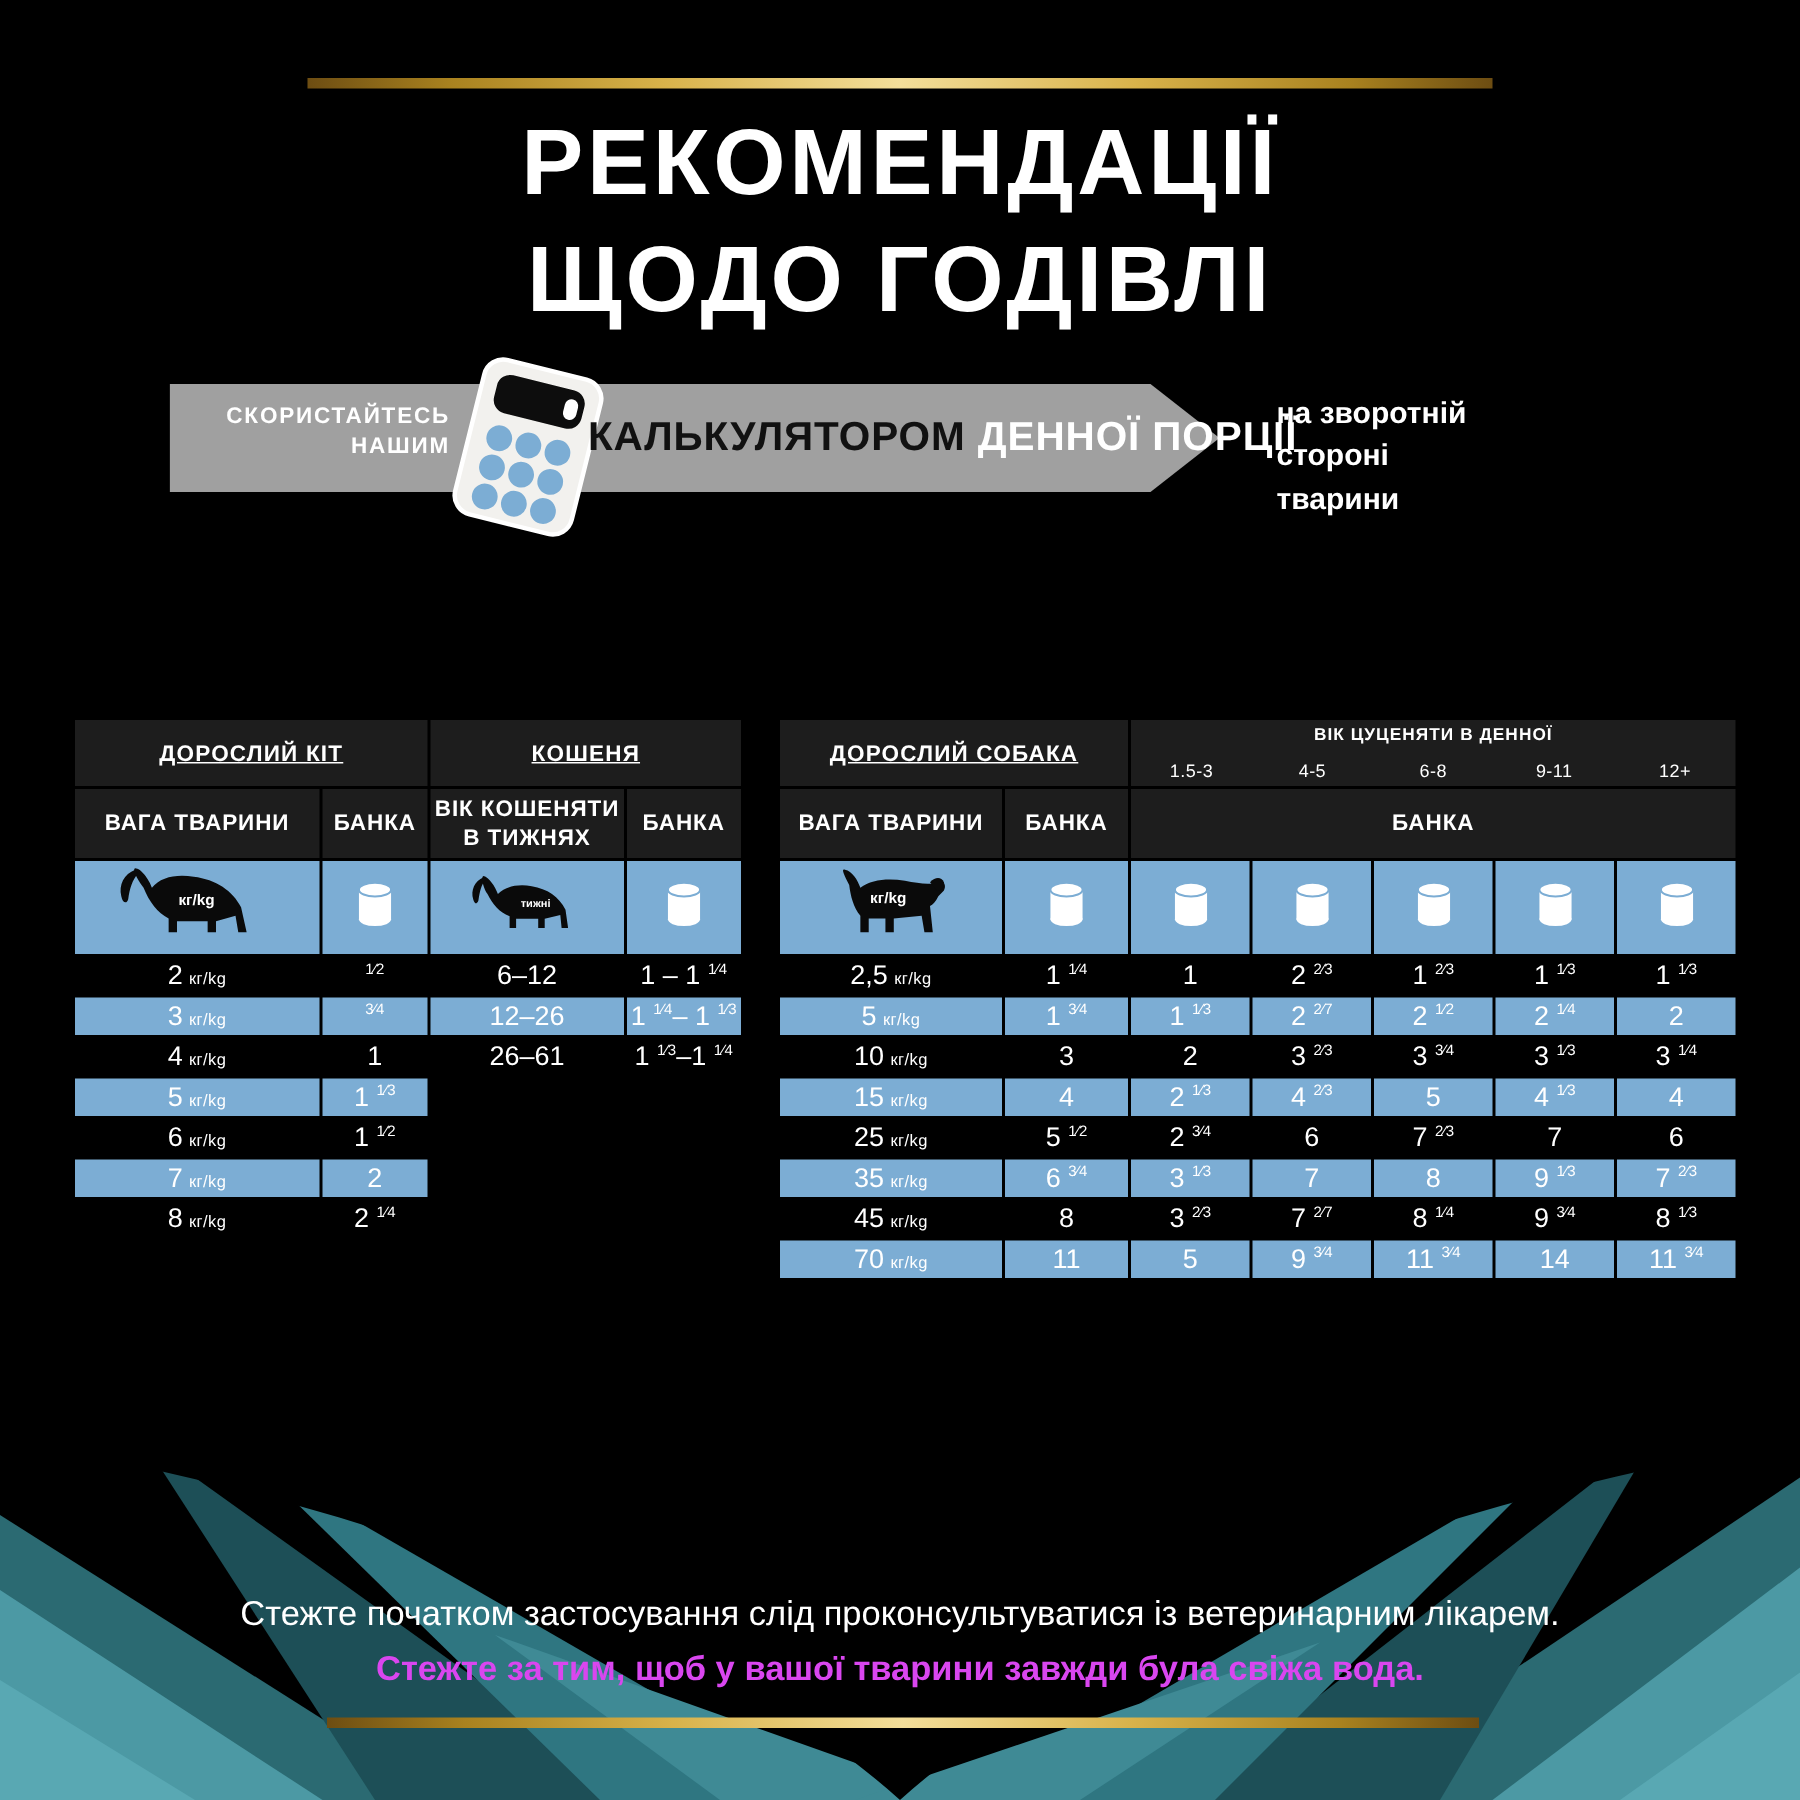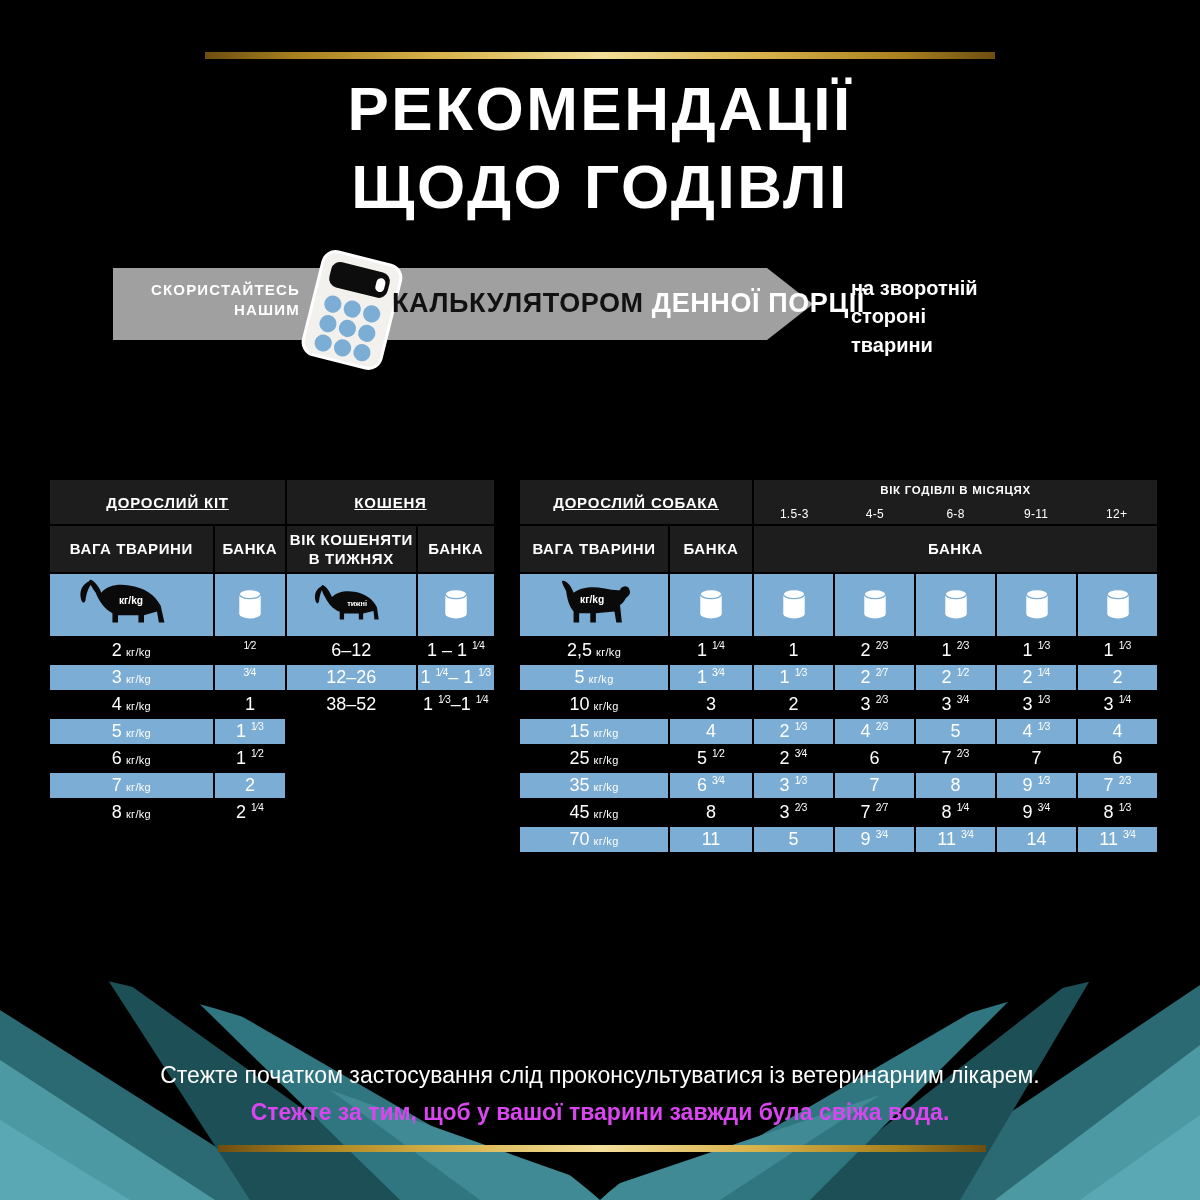--- a/index.html
+++ b/index.html
@@ -27,21 +27,21 @@
   
   .title{
     position:absolute;left:0;top:78px;width:1200px;
     text-align:center;color:#fff;
     font-size:62px;line-height:1.0;font-weight:bold;
     letter-spacing:2.5px;z-index:5;
   }
   .title .l2{display:block;margin-top:16px;}
 
   
-  .banner{position:absolute;left:0;top:260px;width:988px;height:104px;z-index:5;}
+  .banner{position:absolute;left:0;top:248px;width:988px;height:104px;z-index:5;}
   .banner-bar{
     position:absolute;left:113px;top:8px;width:700px;height:72px;
     background:#a0a0a0;
     clip-path:polygon(0 0, calc(100% - 46px) 0, 100% 50%, calc(100% - 46px) 100%, 0 100%);
   }
   .banner-pre{
     position:absolute;left:130px;top:20px;width:170px;
     color:#fff;font-size:15px;font-weight:bold;letter-spacing:1.2px;
     text-align:right;line-height:1.35;
   }
@@ -206,21 +206,21 @@
           </tr>
           <tr>
             <td class=" blue"><span class="row-v">3</span> <span class="u">кг/kg</span></td>
             <td class=" blue"><span class="row-v"><sup>3⁄4</sup></span></td>
             <td class=" blue"><span class="row-v">12–26</span></td>
             <td class=" blue"><span class="row-v">1 <sup>1⁄4</sup>– 1 <sup>1⁄3</sup></span></td>
           </tr>
           <tr>
             <td class=""><span class="row-v">4</span> <span class="u">кг/kg</span></td>
             <td class=""><span class="row-v">1</span></td>
-            <td class=""><span class="row-v">38–52</span></td>
+            <td class=""><span class="row-v">26–61</span></td>
             <td class=""><span class="row-v">1 <sup>1⁄3</sup>–1 <sup>1⁄4</sup></span></td>
           </tr>
           <tr>
             <td class=" blue"><span class="row-v">5</span> <span class="u">кг/kg</span></td>
             <td class=" blue"><span class="row-v">1 <sup>1⁄3</sup></span></td>
             <td class="hdr-blank"></td>
             <td class="hdr-blank"></td>
           </tr>
           <tr>
             <td class=""><span class="row-v">6</span> <span class="u">кг/kg</span></td>
@@ -249,21 +249,21 @@
           <col style="width:79px">
           <col style="width:79px">
           <col style="width:79px">
           <col style="width:79px">
           <col style="width:79px">
         </colgroup>
         <tbody>
           <tr>
             <td class="hdr-top" colspan="2">ДОРОСЛИЙ СОБАКА</td>
             <td class="age-head" colspan="5">
-              <div class="age-title">ВІК ГОДІВЛІ В МІСЯЦЯХ</div>
+              <div class="age-title">ВІК ЦУЦЕНЯТИ В ДЕННОЇ</div>
               <div class="age-cols">
                 <span>1.5-3</span>
                 <span>4-5</span>
                 <span>6-8</span>
                 <span>9-11</span>
                 <span>12+</span>
               </div>
             </td>
           </tr>
           <tr>

